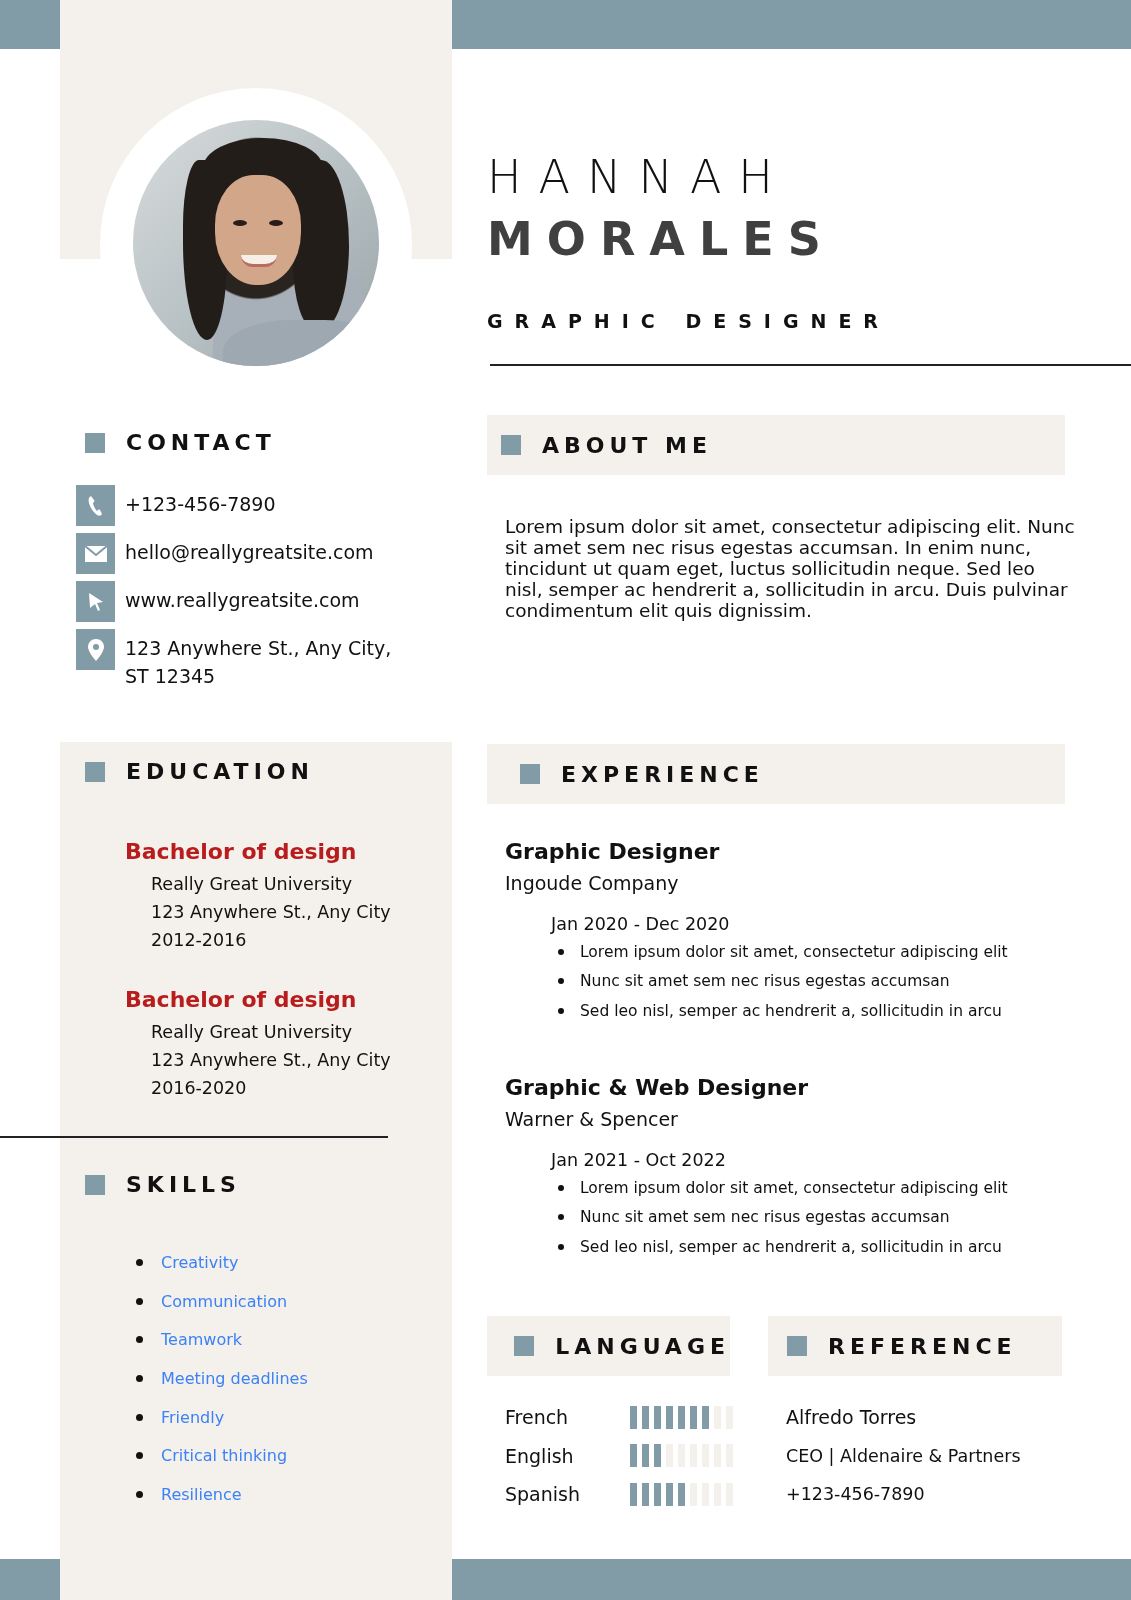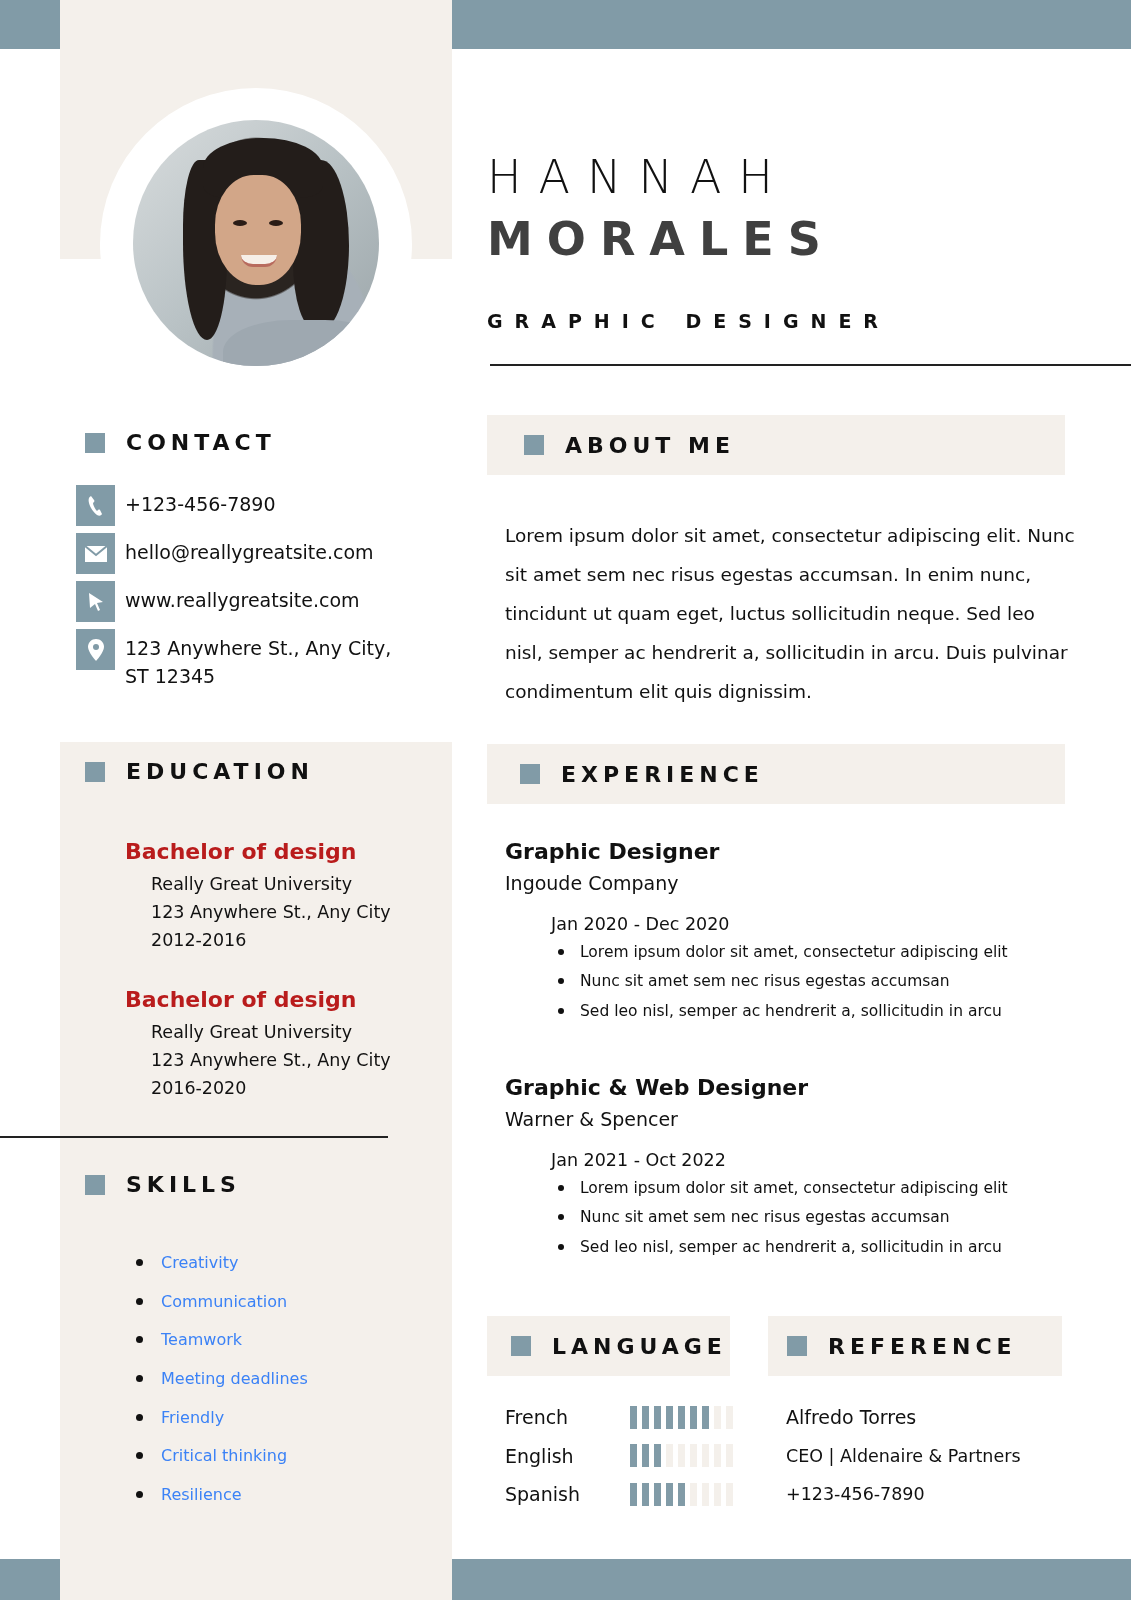--- a/index.html
+++ b/index.html
@@ -40,21 +40,21 @@
     .sec-head { position: absolute; display: flex; align-items: center; }
     .sec-head.boxed { background: #f4f0eb; }
     .sq { width: 20px; height: 20px; background: #819ba7; flex: none; }
     .sec-title { font-size: 22px; font-weight: bold; letter-spacing: 5px; color: #111; margin-left: 21px; }
 
     .contact-list { position: absolute; left: 76px; top: 485px; }
     .contact-row { display: flex; align-items: flex-start; height: 48px; }
     .cicon { width: 39px; height: 41px; background: #819ba7; display: flex; align-items: center; justify-content: center; flex: none; }
     .ctext { font-size: 19px; color: #111; margin-left: 10px; line-height: 28px; padding-top: 5px; width: 290px; }
 
-    .about-text { position: absolute; left: 505px; top: 516px; width: 570px; font-size: 18.5px; line-height: 39px; color: #111; }
+    .about-text { position: absolute; left: 505px; top: 516px; width: 570px; font-size: 18.5px; line-height: 21px; color: #111; }
 
     .edu { position: absolute; left: 125px; width: 320px; }
     .edu-degree { font-size: 22px; font-weight: bold; color: #b91c1c; }
     .edu-line { font-size: 17.5px; color: #111; margin-left: 26px; line-height: 28px; }
 
     .skills { position: absolute; left: 136px; top: 1243px; list-style: none; }
     .skills li { font-size: 16px; color: #3b82f6; height: 38.7px; display: flex; align-items: center; }
     .skills li::before { content: ""; width: 7px; height: 7px; border-radius: 50%; background: #111; margin-right: 18px; margin-left: 0; }
 
     .job { position: absolute; left: 505px; width: 560px; }
@@ -138,21 +138,21 @@
     <div class="cicon">
       <svg width="16" height="22" viewBox="0 0 16 22">
           <path d="M8 0 C3.5 0 0 3.5 0 8 C0 13 8 22 8 22 C8 22 16 13 16 8 C16 3.5 12.5 0 8 0 Z" fill="#fff"></path>
           <circle cx="8" cy="8" r="3" fill="#819ba7"></circle>
         </svg>
     </div>
     <div class="ctext">123 Anywhere  St., Any City, ST 12345</div>
   </div>
 </div>
 
-<div class="sec-head boxed" style="left:487px; top:415px; width:578px; height:60px; padding-left:37px;">
+<div class="sec-head boxed" style="left:487px; top:415px; width:578px; height:60px; padding-left:14px;">
   <div class="sq"></div>
   <div class="sec-title">ABOUT ME</div>
 </div>
 <div class="about-text">Lorem ipsum dolor sit amet, consectetur adipiscing elit. Nunc sit amet sem nec risus egestas accumsan. In enim nunc, tincidunt ut quam eget, luctus sollicitudin neque. Sed leo nisl, semper ac hendrerit a, sollicitudin in arcu. Duis pulvinar condimentum elit quis dignissim.</div>
 
 <div class="sec-head" style="left:85px; top:759px;">
   <div class="sq"></div>
   <div class="sec-title">EDUCATION</div>
 </div>
 <div class="edu" style="top:839px;">
@@ -202,21 +202,21 @@
   <div class="job-role">Graphic &amp; Web Designer</div>
   <div class="job-company">Warner &amp; Spencer</div>
   <div class="job-dates">Jan 2021 - Oct 2022</div>
   <ul class="job-bullets">
     <li>Lorem ipsum dolor sit amet, consectetur adipiscing elit</li>
     <li>Nunc sit amet sem nec risus egestas accumsan</li>
     <li>Sed leo nisl, semper ac hendrerit a, sollicitudin in arcu</li>
   </ul>
 </div>
 
-<div class="sec-head boxed" style="left:487px; top:1316px; width:243px; height:60px; padding-left:24px;">
+<div class="sec-head boxed" style="left:487px; top:1316px; width:243px; height:60px; padding-left:3px;justify-content:flex-end;">
   <div class="sq"></div>
   <div class="sec-title">LANGUAGE</div>
 </div>
 <div class="lang-list">
   <div class="lang-row">
     <div class="lang-name">French</div>
     <div class="bars">
         <div class="bar on"></div>
         <div class="bar on"></div>
         <div class="bar on"></div>

